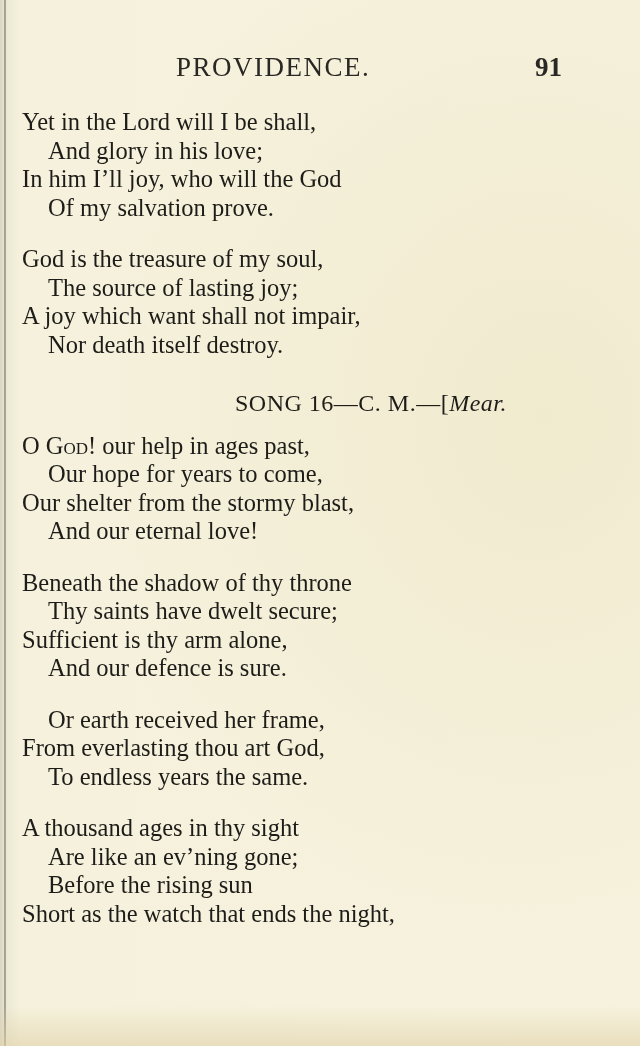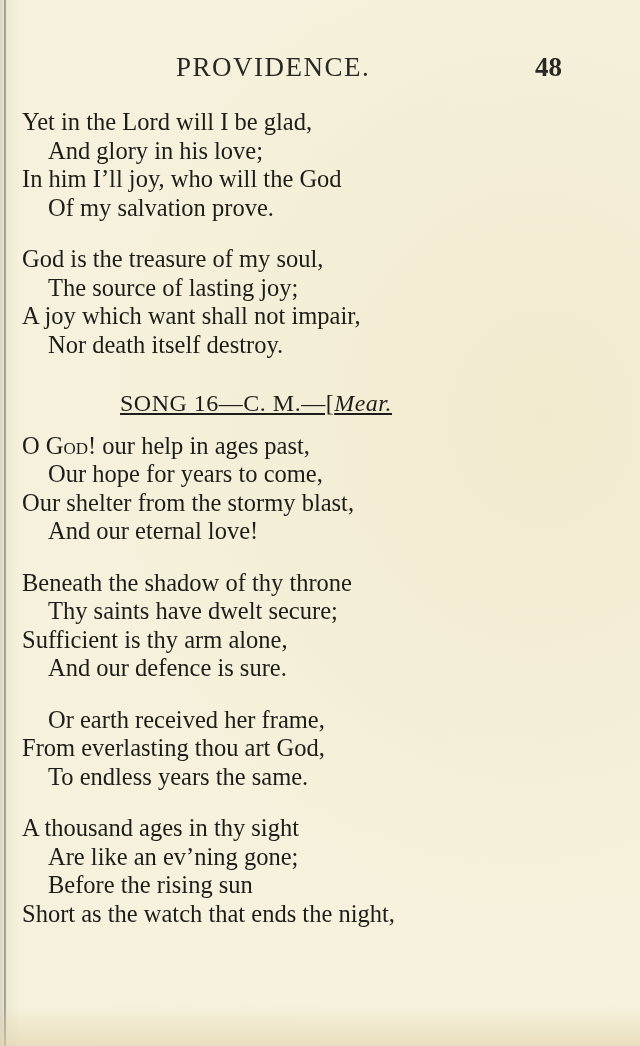--- a/index.html
+++ b/index.html
@@ -35,41 +35,41 @@
       font-size:27px; font-weight:bold; color:#2a2824;
     }
     .text {
       position:absolute; left:22px; top:108px; width:600px;
       font-size:24.5px; line-height:28.5px;
     }
     .stanza { margin:0 0 23px 0; }
     .line { white-space:nowrap; }
     .line.indent { padding-left:26px; }
     .song-heading {
-      text-align:left; padding-left:98px; margin:2px 0 14px 0;
-      font-size:24px; letter-spacing:0.5px;text-decoration:underline;
+      text-align:center; padding-left:98px; margin:2px 0 14px 0;
+      font-size:24px; letter-spacing:0.5px;
     }
     .song-heading .tune { font-style:italic; }
     .sc { font-variant:small-caps; }
   </style>
 </head>
 <body>
 
 <div class="page">
   <div class="spine-line"></div>
   <div class="bottom-shade"></div>
 
   <div class="header">
     <span class="running-title">PROVIDENCE.</span>
-    <span class="page-number">48</span>
+    <span class="page-number">91</span>
   </div>
 
   <div class="text">
     <div class="stanza">
-      <div class="line">Yet in the Lord will I be glad,</div>
+      <div class="line">Yet in the Lord will I be shall,</div>
       <div class="line indent">And glory in his love;</div>
       <div class="line">In him I’ll joy, who will the God</div>
       <div class="line indent">Of my salvation prove.</div>
     </div>
     <div class="stanza" style="margin-bottom:30px;">
       <div class="line">God is the treasure of my soul,</div>
       <div class="line indent">The source of lasting joy;</div>
       <div class="line">A joy which want shall not impair,</div>
       <div class="line indent">Nor death itself destroy.</div>
     </div>

